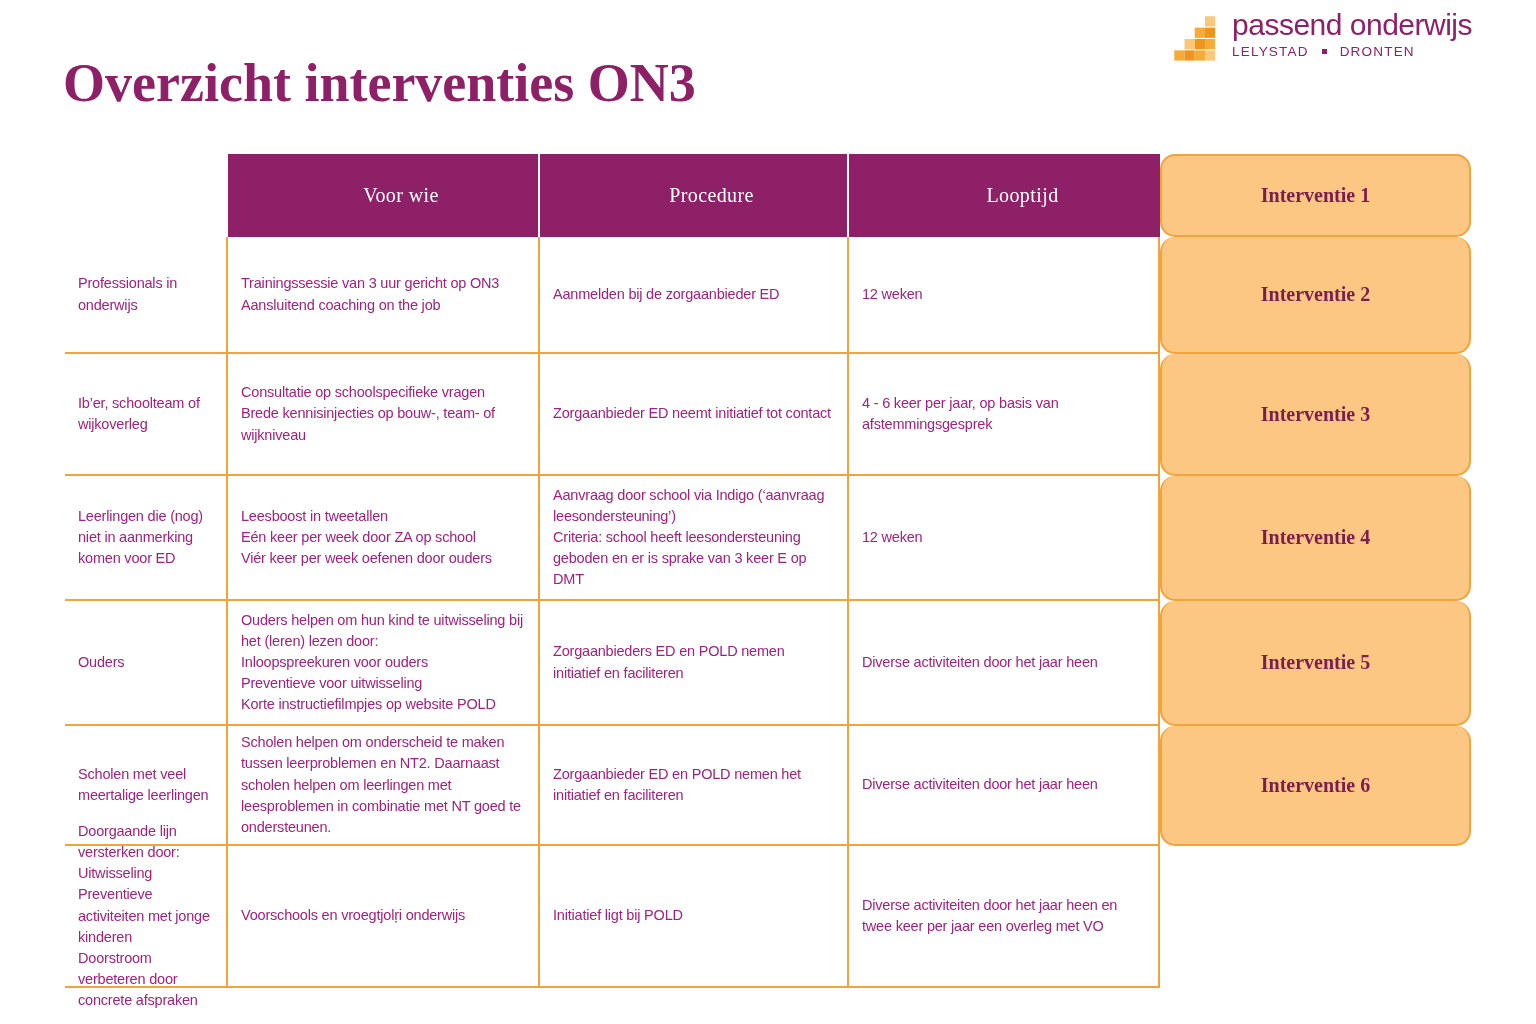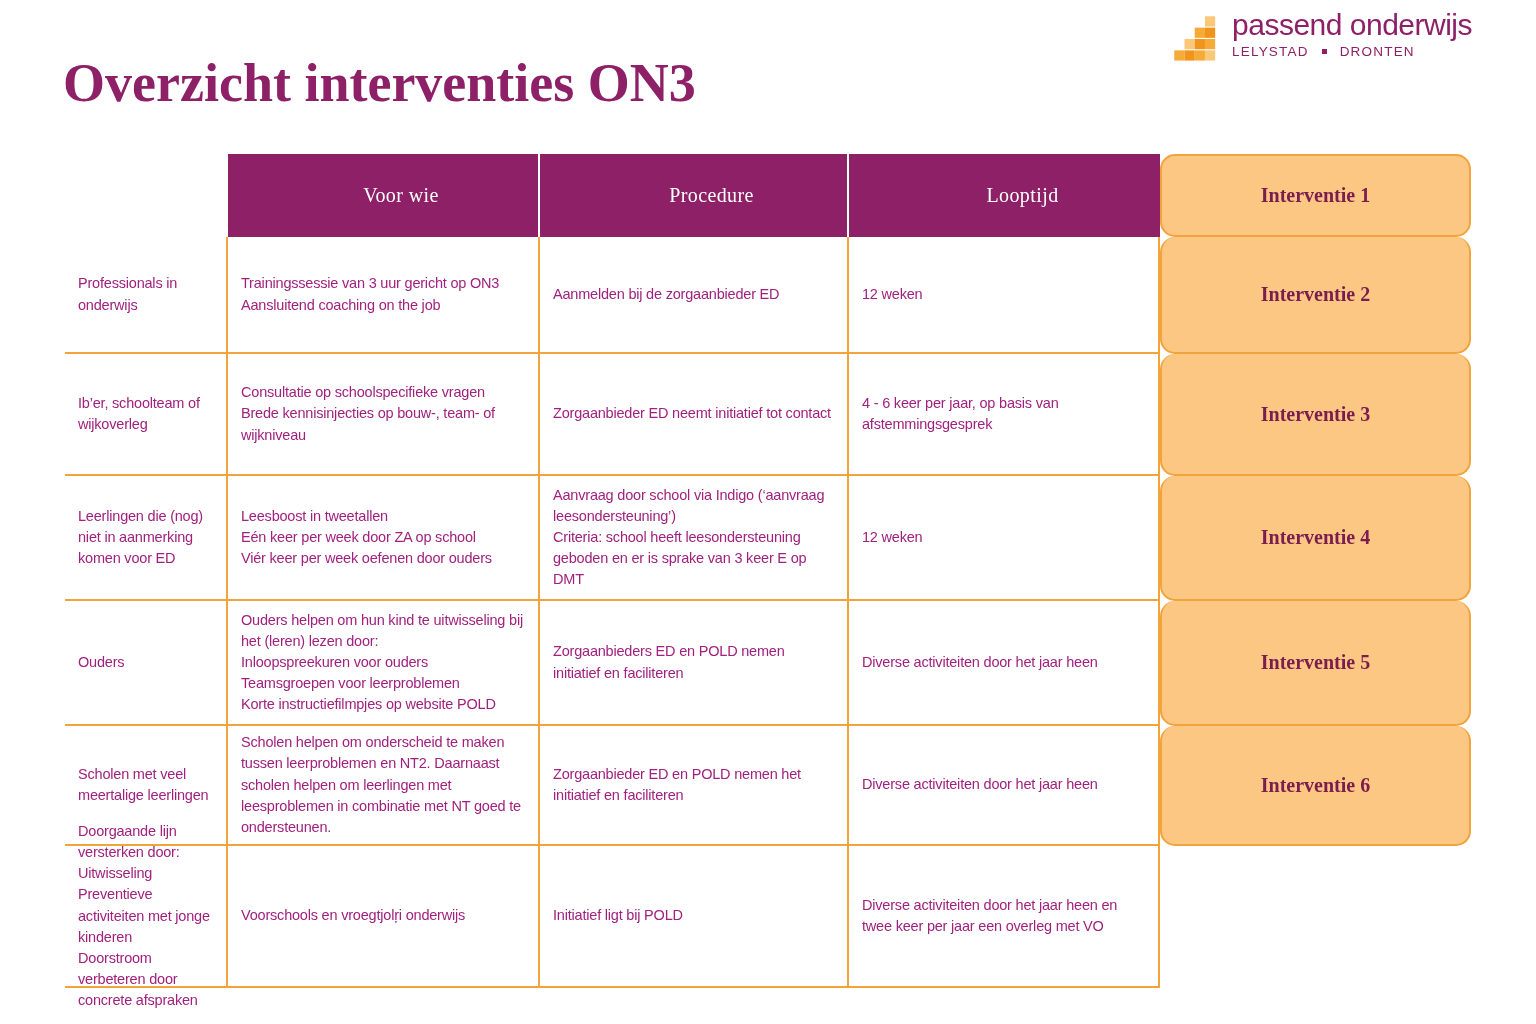--- a/index.html
+++ b/index.html
@@ -151,21 +151,21 @@
       <div class="lcell">Interventie 4</div>
       <div class="cell">
         <div class="para">
           <div>Ouders</div>
         </div>
       </div>
       <div class="cell">
         <div class="para">
           <div>Ouders helpen om hun kind te uitwisseling bij het (leren) lezen door:</div>
           <div>Inloopspreekuren voor ouders</div>
-          <div>Teamsgroepen voor leerproblemen</div>
+          <div>Preventieve voor uitwisseling</div>
           <div>Korte instructiefilmpjes op website POLD</div>
         </div>
       </div>
       <div class="cell">
         <div class="para">
           <div>Zorgaanbieders ED en POLD nemen initiatief en faciliteren</div>
         </div>
       </div>
       <div class="cell">
         <div class="para">

